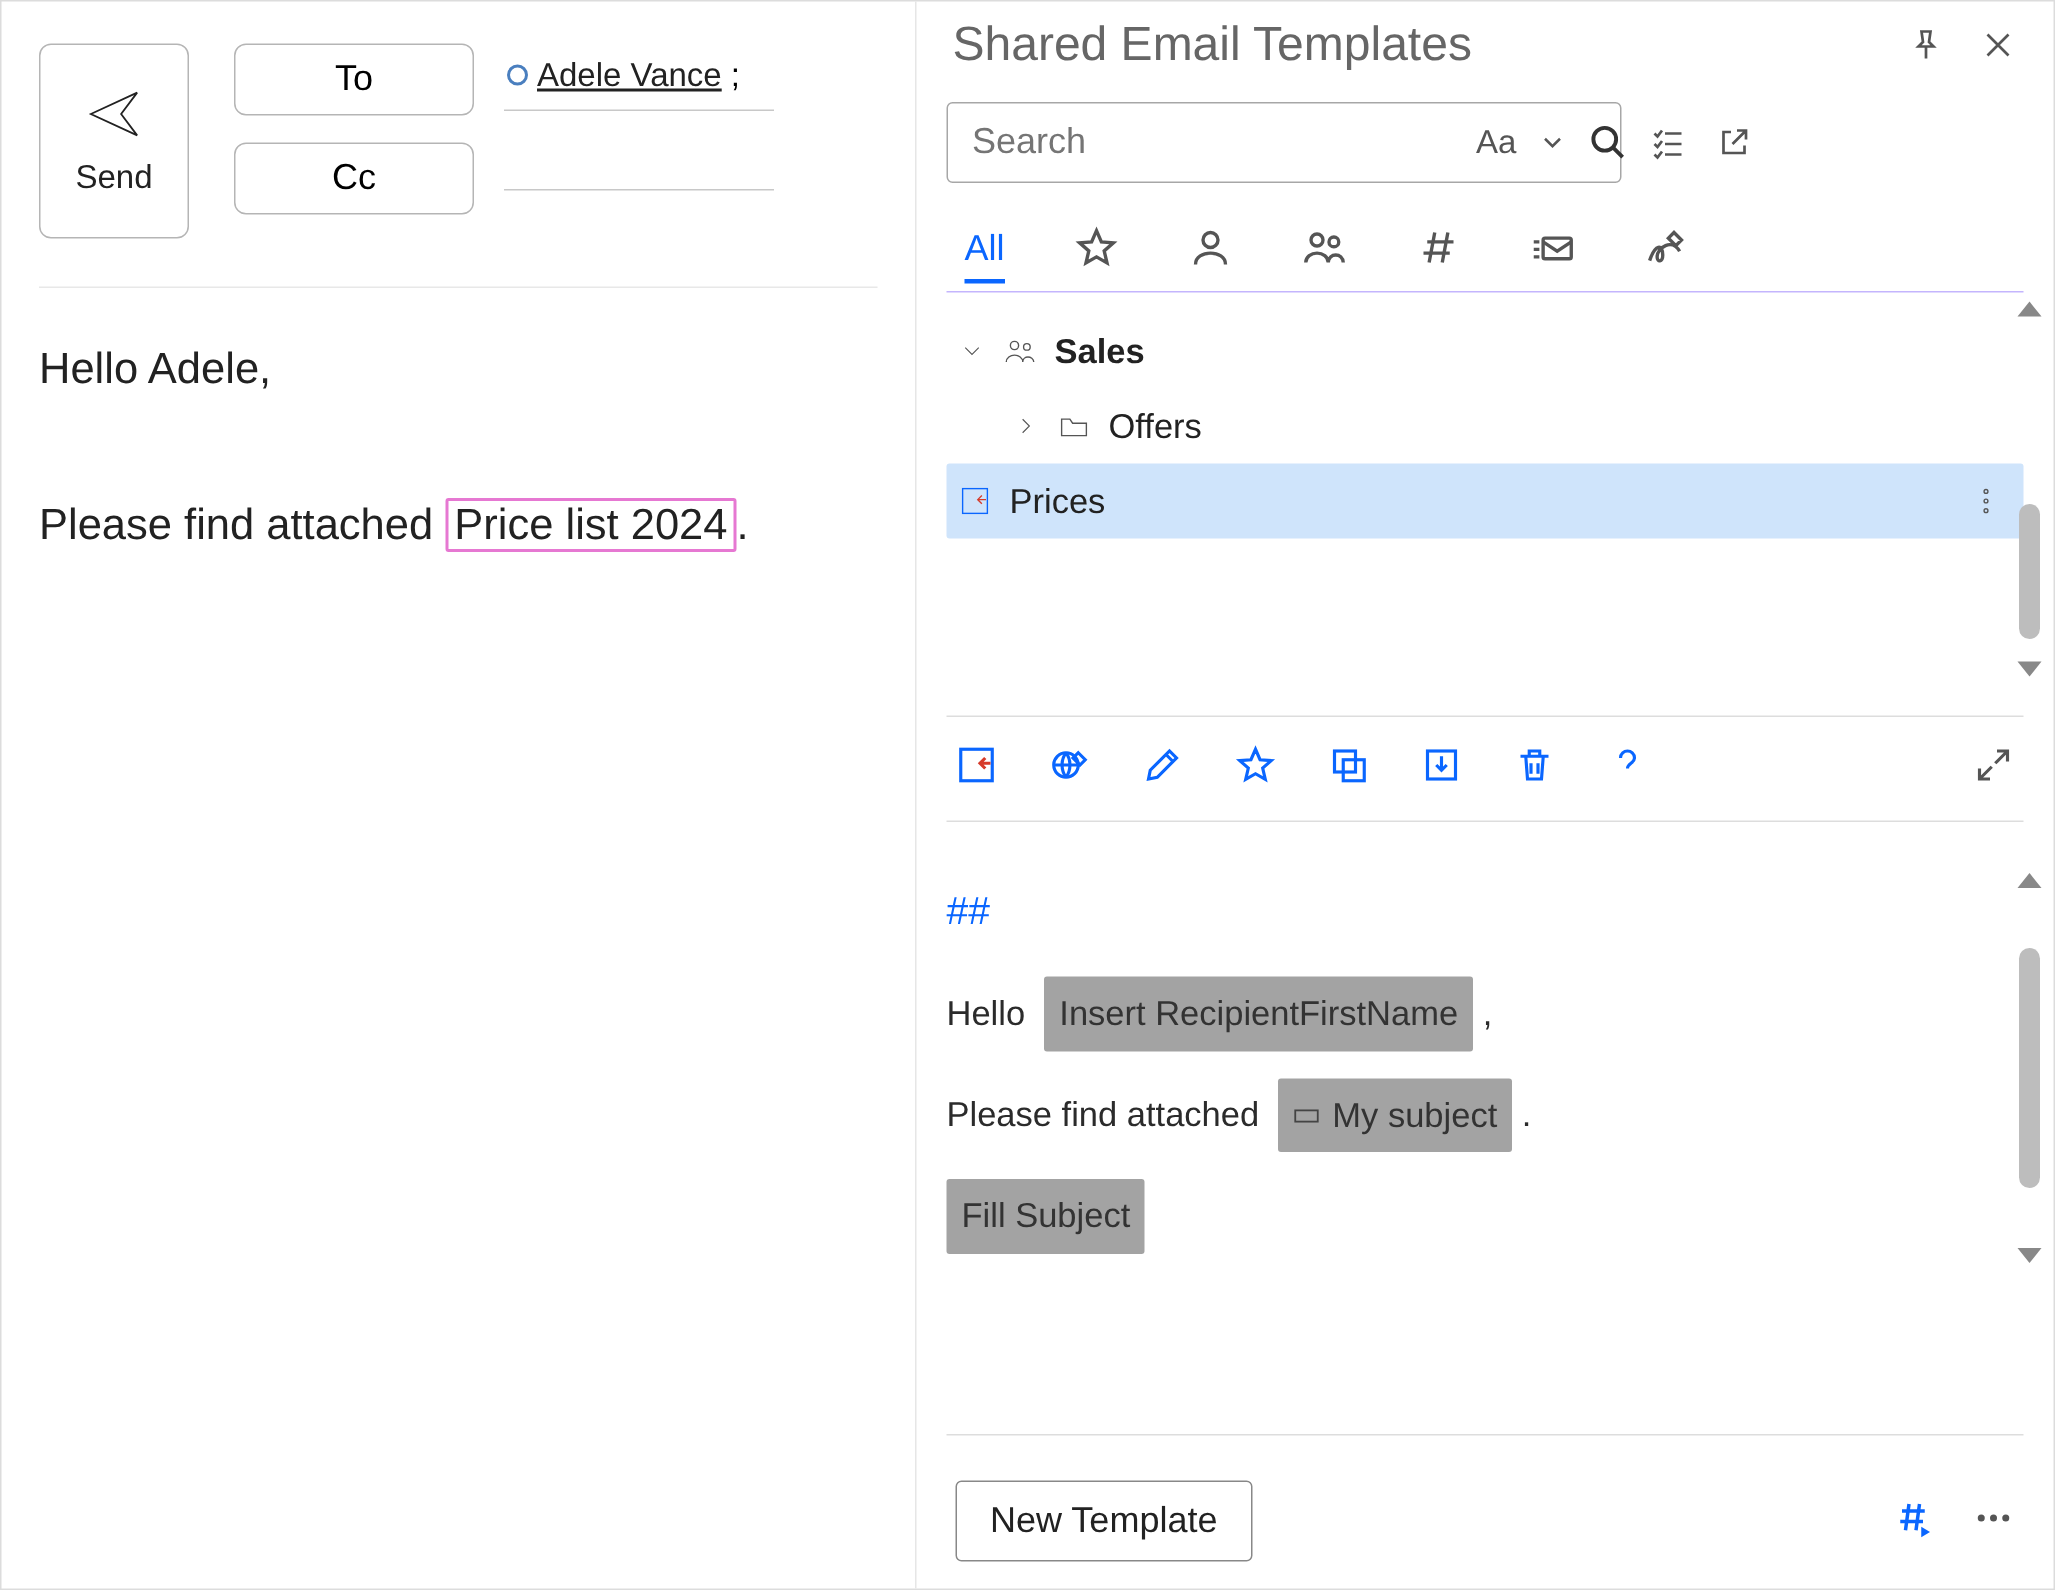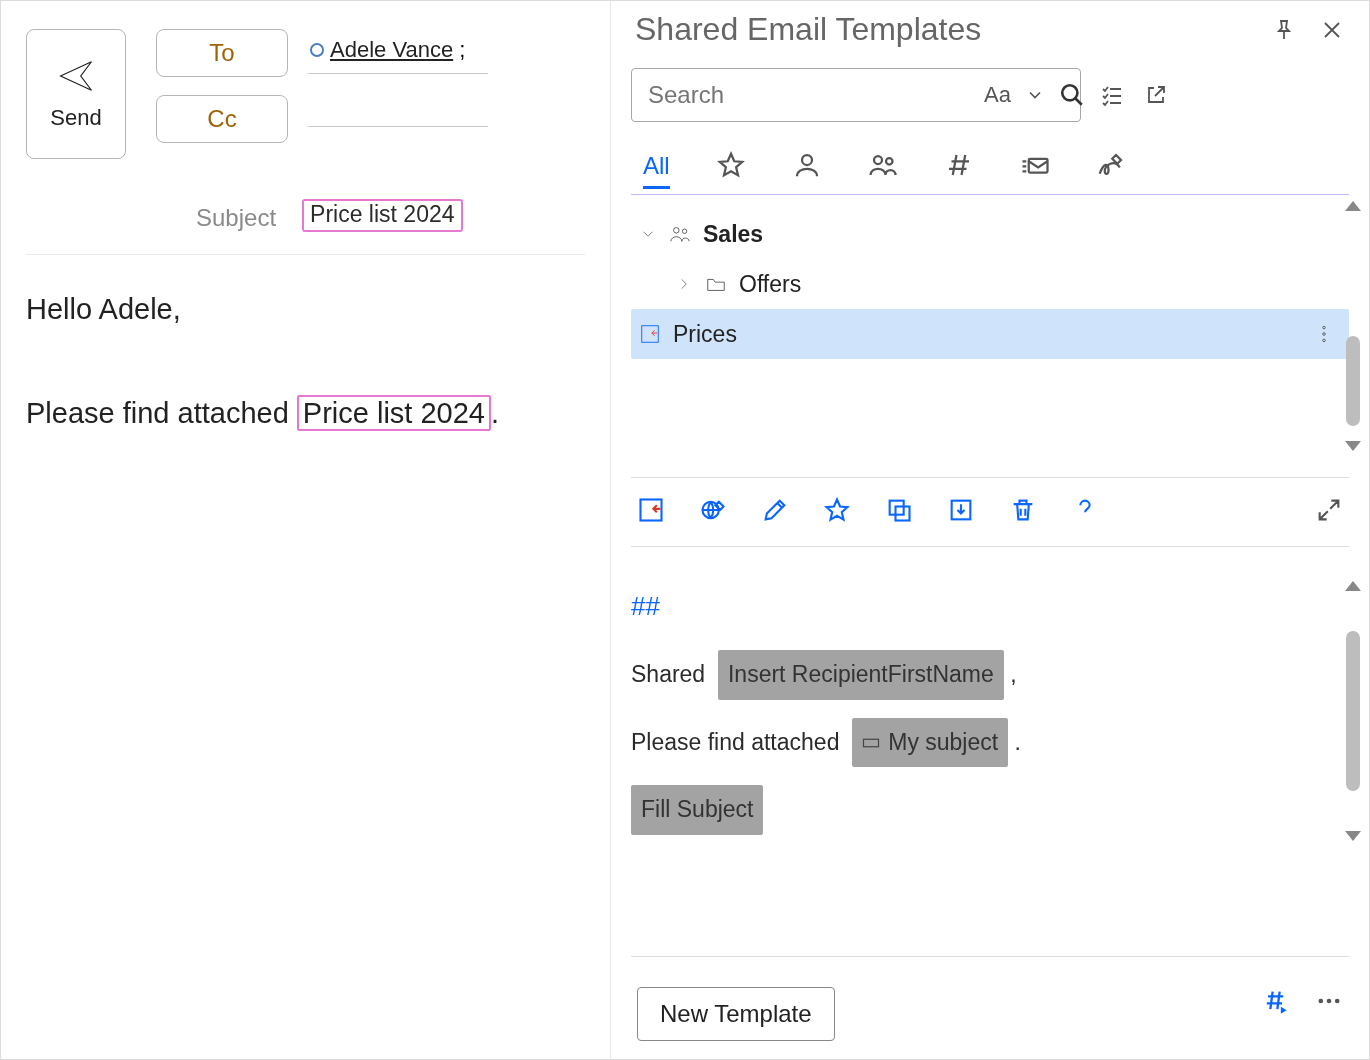--- a/index.html
+++ b/index.html
@@ -7,23 +7,23 @@
   .app { display:flex; width:1370px; height:1060px; border:1px solid #dcdcdc; }
   
   .compose { width:610px; border-right:1px solid #e6e6e6; padding:10px 25px 0 25px; }
   .compose-header { display:flex; gap:30px; padding:18px 0 10px 0; }
   .send-btn { width:100px; height:130px; border:1px solid #b5b5b5; border-radius:8px;
               display:flex; flex-direction:column; align-items:center; justify-content:center;
               gap:10px; cursor:pointer; font-size:22px; color:#222; }
   .send-btn svg { width:38px; height:38px; stroke:#222; fill:none; }
   .addr-col { display:flex; flex-direction:column; gap:18px; }
   .addr-row { display:flex; align-items:center; gap:20px; }
-  .pill-btn { width:132px; height:48px; border:1px solid #b5b5b5; border-radius:8px;
+  .pill-btn { width:160px; height:48px; border:1px solid #b5b5b5; border-radius:8px;
               display:flex; align-items:center; justify-content:center; font-size:24px;
-              color:#a16207; cursor:pointer; }
+              color:#000000; cursor:pointer; }
   .addr-field { border-bottom:1px solid #c8c8c8; min-width:180px; padding:4px 2px 10px 2px;
                 font-size:22px; display:flex; align-items:center; gap:6px; }
   .presence { width:14px; height:14px; border:2px solid #4a7fbf; border-radius:50%; display:inline-block; }
   .recipient { text-decoration:underline; color:#222; }
   .subject-row { display:flex; align-items:flex-end; gap:26px; margin-top:30px; }
   .subject-label { color:#8a8a8a; font-size:24px; margin-left:170px; }
   .subject-input { font-size:23px; color:#2b2b2b; border:2px solid #e678d2; padding:0 6px 2px 6px; border-radius:3px; }
   .divider { border-top:1px solid #e8e8e8; margin:22px 0 28px 0; }
   .body-text { font-size:29px; color:#222; line-height:1.8; }
   .body-hl { border:2px solid #e678d2; padding:0 4px; border-radius:2px; }
@@ -70,21 +70,21 @@
   .mid-toolbar .expand svg { stroke:#555; }
   
   .preview { margin-top:22px; font-size:23px; color:#2b2b2b; position:relative; flex:1 1 auto; min-height:0; }
   .preview-inner{ padding-right:28px; }
   .hashmark { color:#0a66ff; font-size:26px; padding:4px 0 10px 0; }
   .chip { background:#a3a3a3; padding:3px 10px; border-radius:2px; display:inline-flex;
           align-items:center; gap:8px; color:#333; }
   .chip svg { width:18px; height:14px; stroke:#444; fill:none; stroke-width:1.6; }
   .preview p { margin:18px 0; line-height:1.9; }
   
-  .bottom-bar { display:flex; gap:26px; padding:12px 6px 18px 6px; }
+  .bottom-bar { display:flex; align-items:center; gap:26px; padding:12px 6px 18px 6px; }
   .new-template { border:1px solid #888; border-radius:4px; padding:12px 22px; font-size:24px;
                   cursor:pointer; color:#222; }
   .bottom-bar .spacer { flex:1; }
   .bottom-bar .bi svg { width:28px; height:28px; }
 </style>
 </head>
 <body>
 
 <div class="app">
 
@@ -105,24 +105,20 @@
             <span>;</span>
           </div>
         </div>
         <div class="addr-row">
           <div class="pill-btn">Cc</div>
           <div class="addr-field"></div>
         </div>
       </div>
     </div>
 
-    <div class="subject-row">
-      <span class="subject-label">Subject</span>
-      <span class="subject-input">Price list 2024</span>
-    </div>
 
     <div class="divider"></div>
 
     <div class="body-text">
       <div>Hello Adele,</div>
       <br>
       <div>
         <span>Please find attached </span><span class="body-hl">Price list 2024</span><span>.</span>
       </div>
     </div>
@@ -301,21 +297,21 @@
           <path d="M14 4h6v6M10 20H4v-6M20 4l-7 7M4 20l7-7"></path>
           </svg></span>
     </div>
 
     <div class="hr"></div>
 
     <div class="preview">
       <div class="preview-inner">
         <div class="hashmark">##</div>
         <p>
-          <span>Shared</span>&nbsp;
+          <span>Hello</span>&nbsp;
           <span class="chip">Insert RecipientFirstName</span>&nbsp;<span>,</span>
         </p>
         <p>
           <span>Please find attached</span>&nbsp;
           <span class="chip">
             <svg viewBox="0 0 24 14">
                 <rect x="2" y="2" width="20" height="10"></rect>
               </svg>
             <span>My subject</span>
           </span>&nbsp;<span>.</span>

